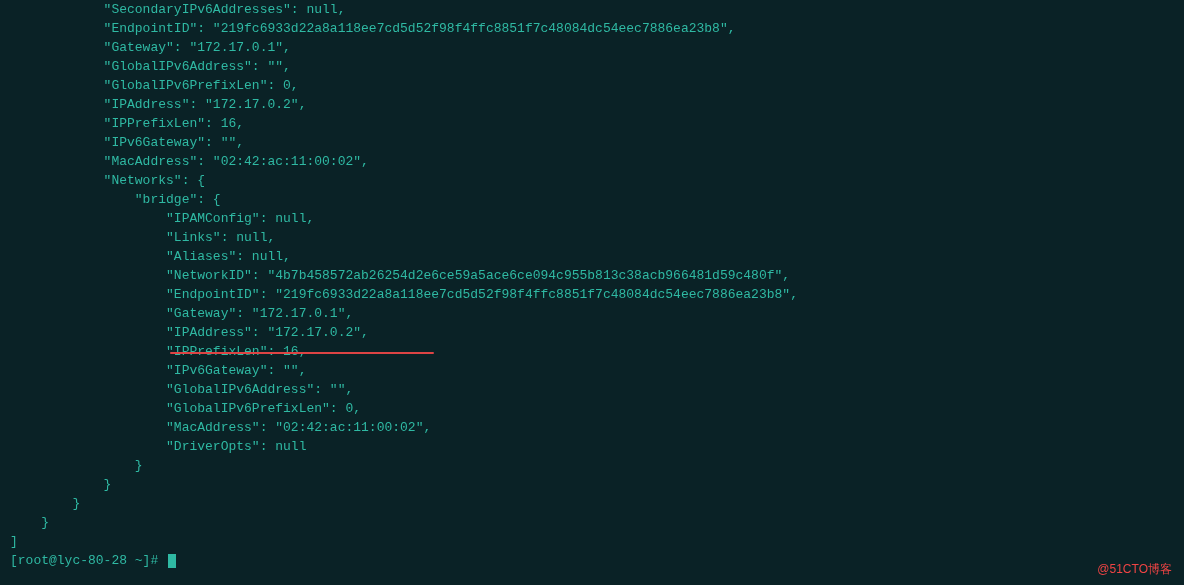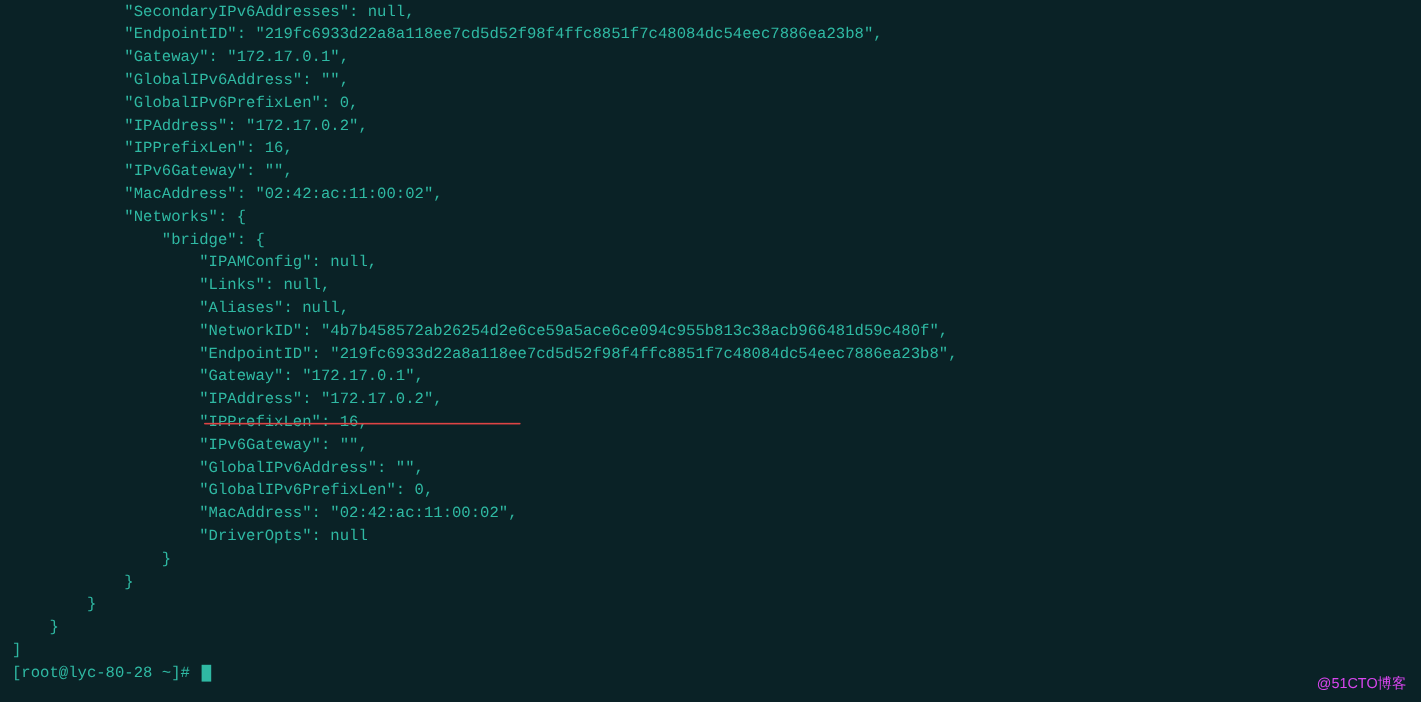--- a/index.html
+++ b/index.html
@@ -23,21 +23,21 @@
     position:absolute;
     height:0;
     border-top:2px solid #d44;
     border-radius:2px;
     pointer-events:none;
   }
   .watermark {
     position:absolute;
     right:12px;
     bottom:6px;
-    color:#d946ef;
+    color:#ef4444;
     font-size:12px;
     font-family:sans-serif;
     margin-left:26px;
   }
   .cursor {
     display:inline-block;
     width:8px;
     height:14px;
     background:#2fb9a3;
     vertical-align:text-bottom;

